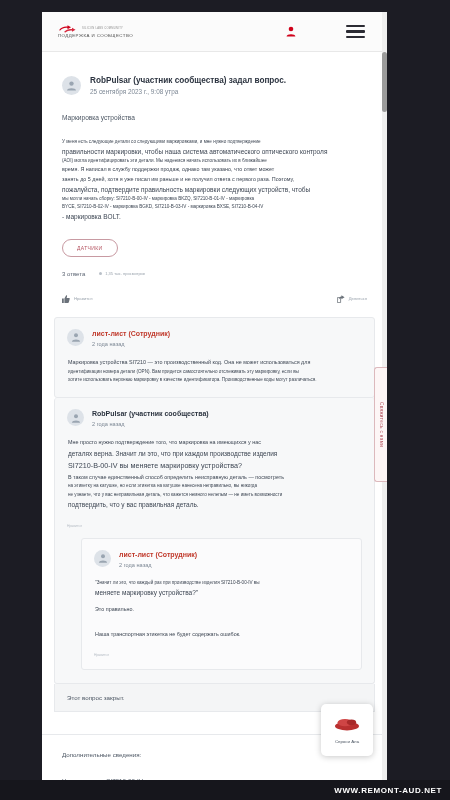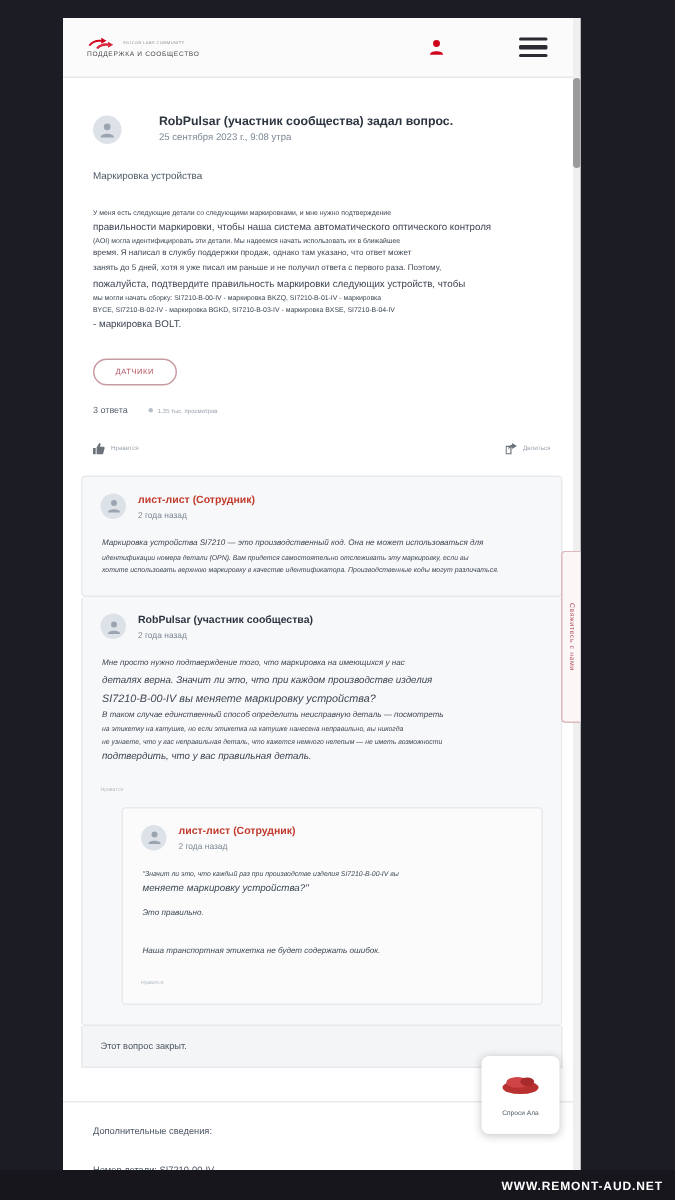--- a/index.html
+++ b/index.html
@@ -58,21 +58,21 @@
   
   .content {
     padding: 0 0 0 0;
     background: #fff;
     height: 732px;
     position: relative;
   }
   .inner { padding: 22px 20px 0 20px; }
 
   
-  .q-head { display: flex; gap: 25px; align-items: flex-end; }
+  .q-head { display: flex; gap: 9px; align-items: center; }
   .avatar {
     width: 19px; height: 19px; border-radius: 50%;
     background: #dde2e8; flex: none;
     display: flex; align-items: center; justify-content: center;
     color: #9aa5b1;
   }
   .avatar.sm { width: 17px; height: 17px; }
   .q-meta { padding-top: 1px; }
   .q-author { font-size: 8.2px; color: #2c3440; font-weight: 700; line-height: 1.35; }
   .q-date { font-size: 6.4px; color: #7c8794; margin-top: 2px; line-height: 1.3; }
@@ -130,21 +130,21 @@
     border-radius: 3px;
     padding: 11px 12px 13px 12px;
     margin-bottom: 0;
   }
   .answer + .answer { border-top: none; }
   .a-head { display: flex; gap: 8px; align-items: flex-start; }
   .a-author { font-size: 7px; font-weight: 700; line-height: 1.3; }
   .a-author.staff { color: #c0392b; }
   .a-author.member { color: #2c3440; }
   .a-date { font-size: 5.6px; color: #7c8794; margin-top: 3px; }
-  .a-body { margin-top: 11px; margin-left: 1px; font-style: italic; }
+  .a-body { margin-top: 11px; margin-left: 1px; }
   .a-body p { color: #3d4653; line-height: 1.8; margin: 0; }
   .a-foot { margin-top: 13px; font-size: 3.4px; color: #b5bcc4; }
 
   .nested {
     margin: 10px 0 0 14px;
     background: #fbfbfc;
     border: 1px solid #e7e9ec;
     border-radius: 3px;
     padding: 11px 12px 12px 12px;
   }

